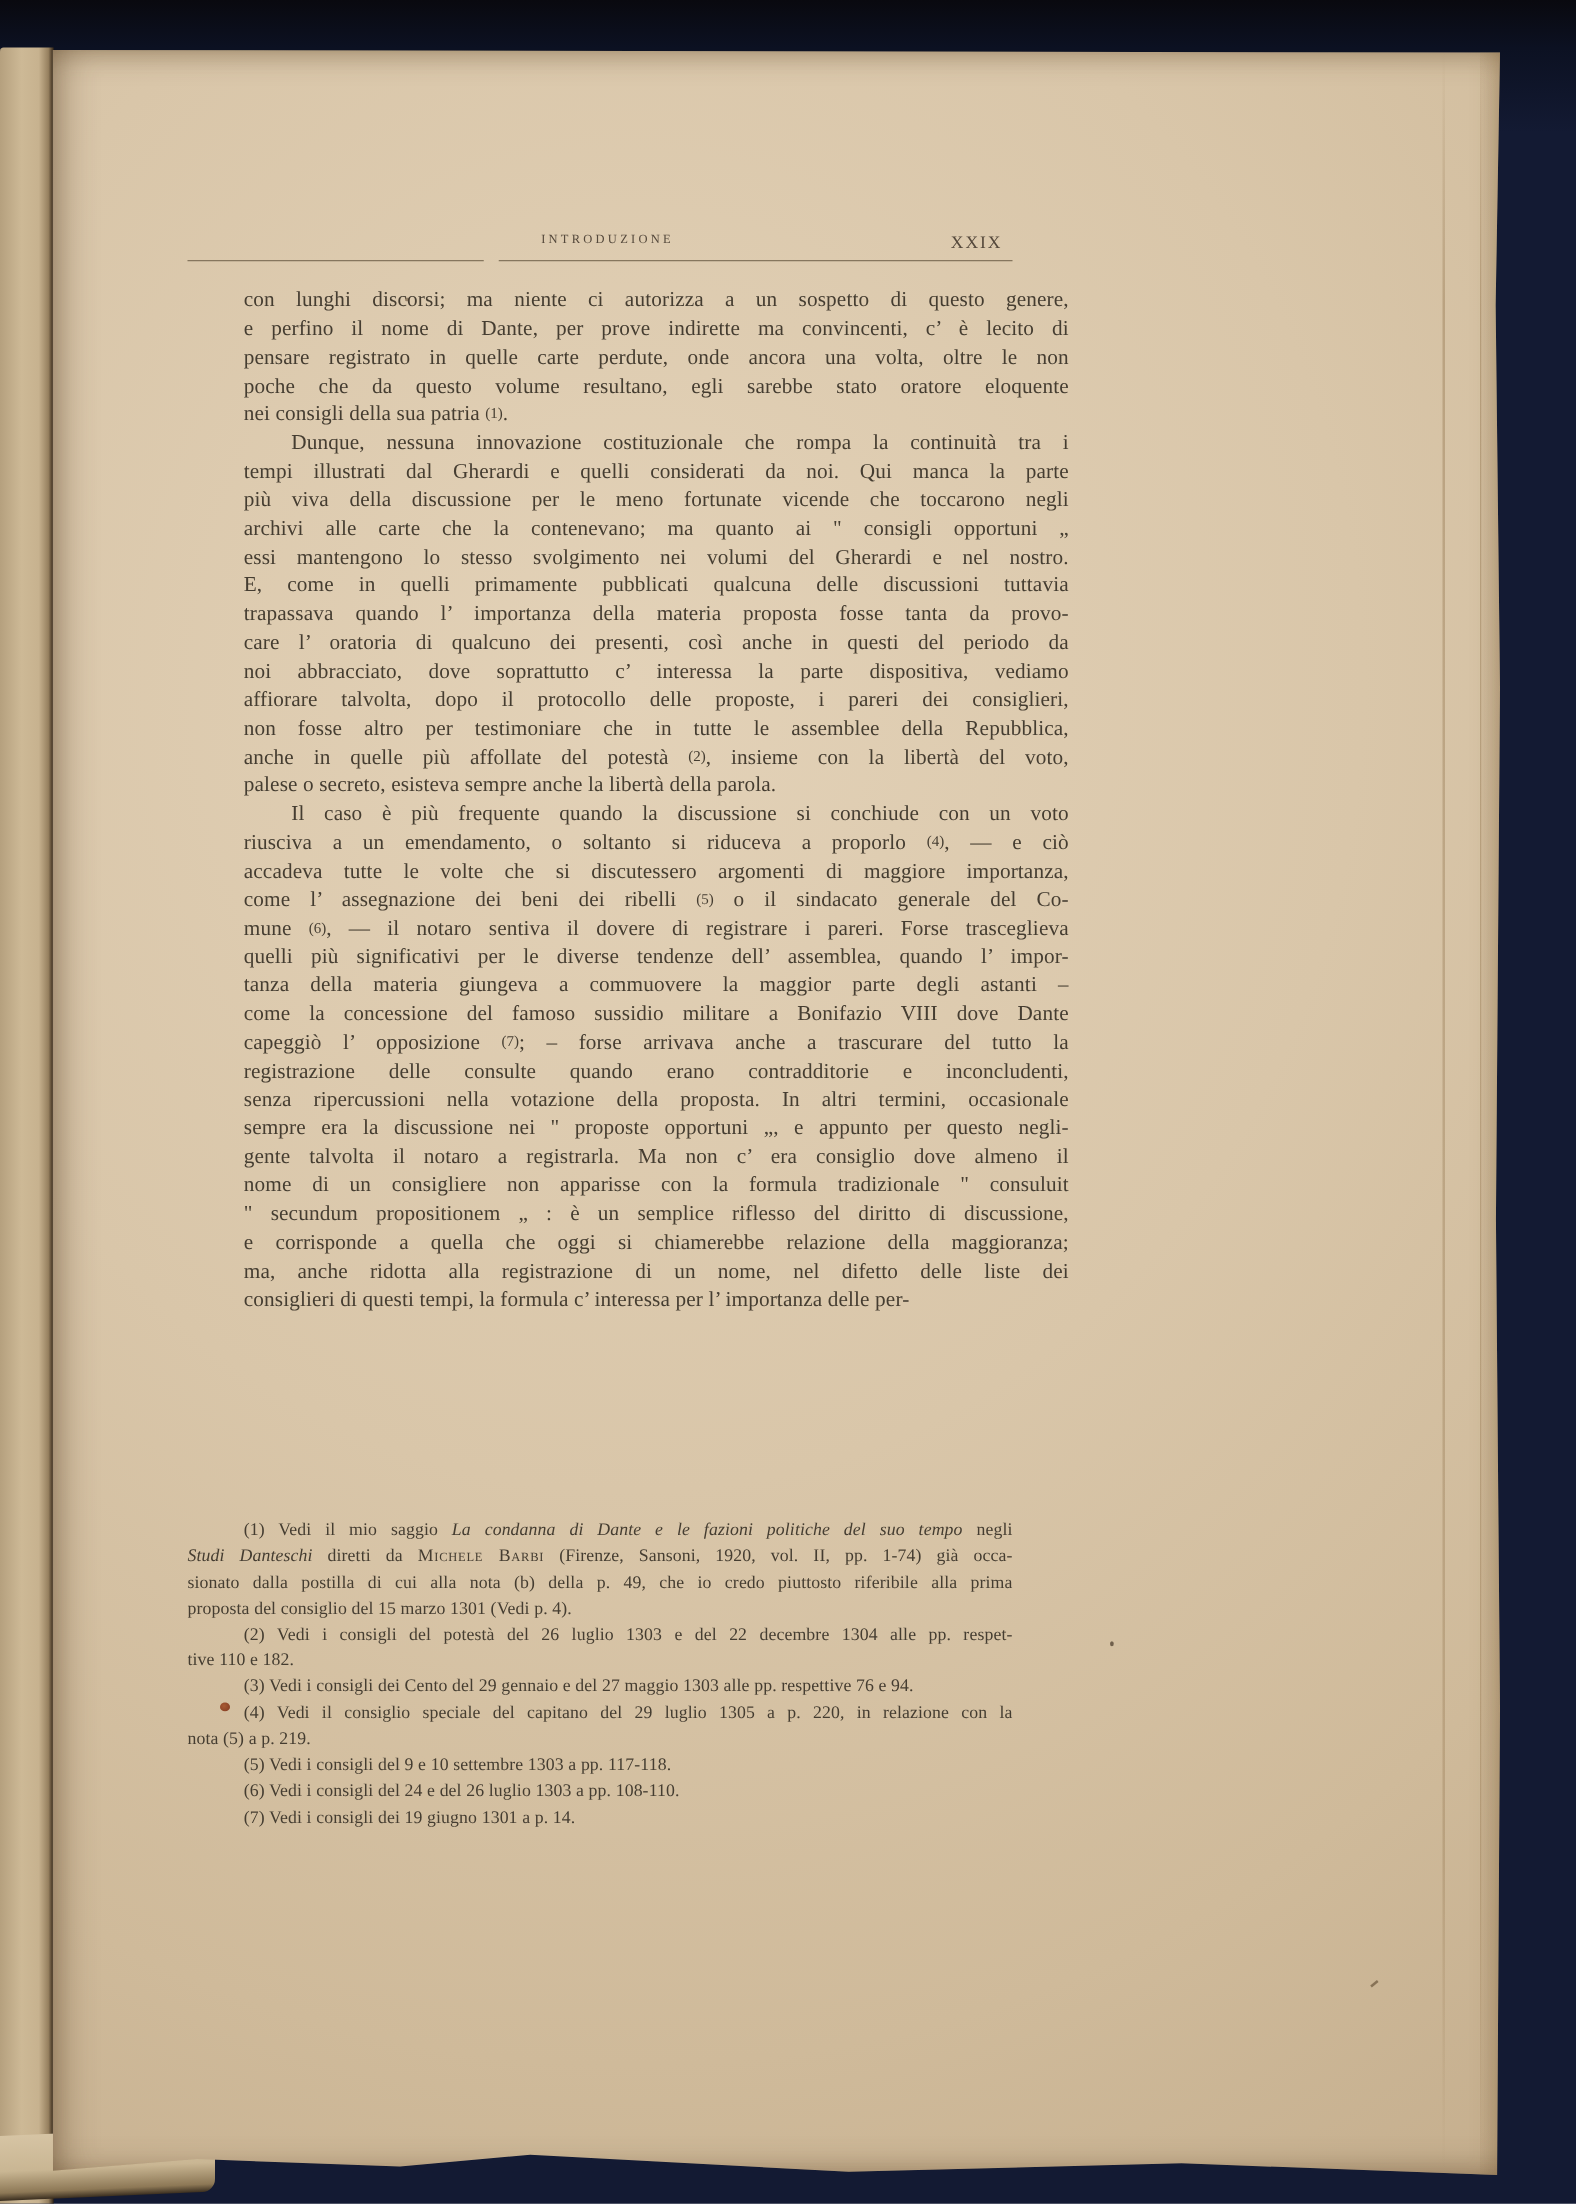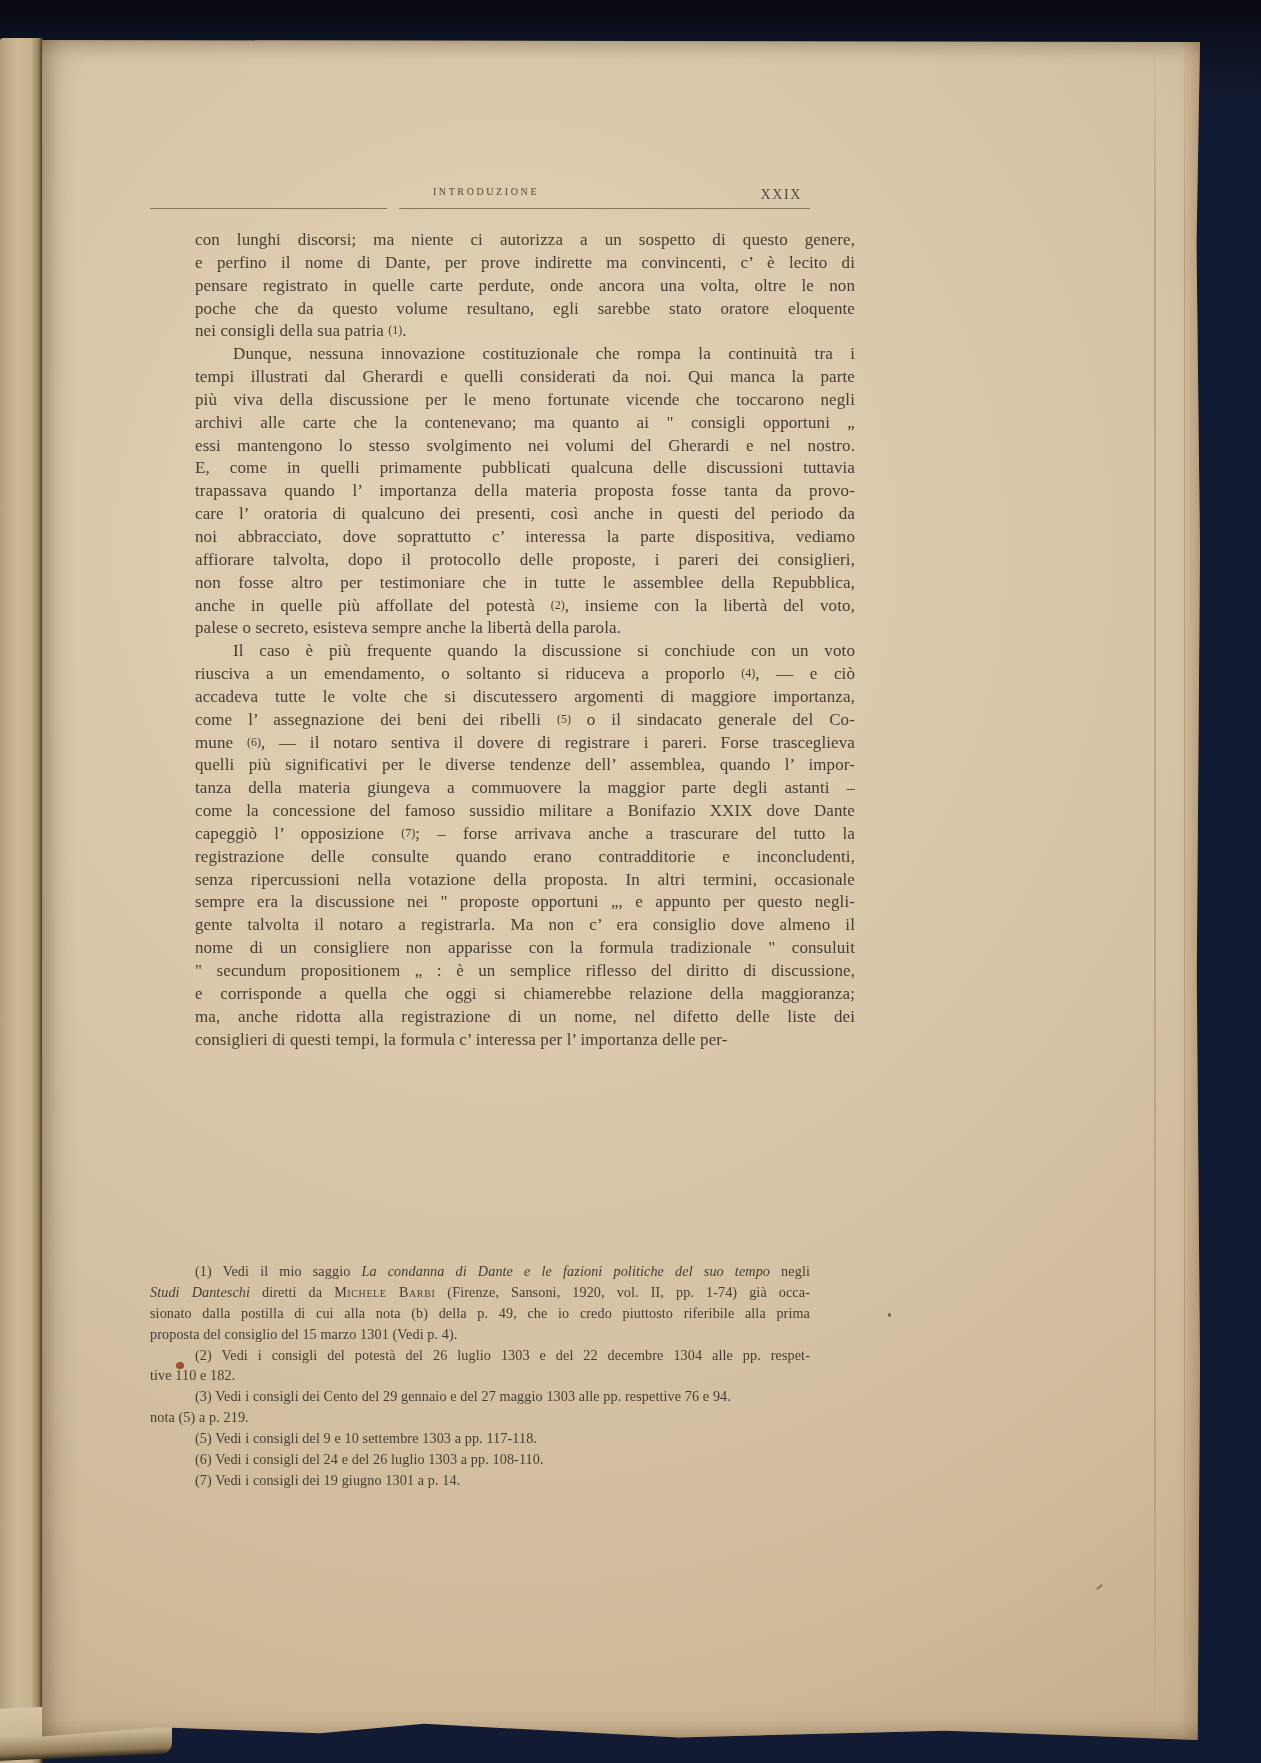--- a/index.html
+++ b/index.html
@@ -51,21 +51,21 @@
   
   .body-text{position:absolute;left:108px;top:189px;width:660px;color:var(--ink);
     font-size:17px;letter-spacing:.1px;margin-left:45px;}
   .line{line-height:22.85px;max-height:22.85px;overflow:hidden;
     text-align:justify;text-align-last:justify;}
   .line.lastline{text-align-last:left;}
   .line.indent{text-indent:38px;}
   .fnref{font-size:12px;position:relative;top:-2px;letter-spacing:0;}
   
   .footnotes{position:absolute;left:108px;top:1174px;width:660px;color:var(--ink);
-    font-size:14.2px;letter-spacing:.1px;margin-top:47px;}
+    font-size:14.2px;letter-spacing:.1px;}
   .fn-line{line-height:20.9px;max-height:20.9px;overflow:hidden;
     text-align:justify;text-align-last:justify;}
   .fn-line.lastline{text-align-last:left;}
   .fn-line.indent{text-indent:45px;}
   .italic{font-style:italic;}
   .smallcaps{font-variant:small-caps;letter-spacing:.6px;}
   
   .ink-dot{position:absolute;left:134px;top:1322px;width:8px;height:7px;border-radius:50%;
     background:radial-gradient(circle at 40% 40%,#a85a33,var(--spot) 70%);}
   .speck1{position:absolute;left:846px;top:1273px;width:3px;height:4px;border-radius:50%;background:rgba(70,55,40,.7);}
@@ -109,41 +109,42 @@
         <div class="line">non fosse altro per testimoniare che in tutte le assemblee della Repubblica,</div>
         <div class="line">anche in quelle più affollate del potestà <span class="fnref">(2)</span>, insieme con la libertà del voto,</div>
         <div class="line lastline">palese o secreto, esisteva sempre anche la libertà della parola.</div>
         <div class="line indent">Il caso è più frequente quando la discussione si conchiude con un voto</div>
         <div class="line">riusciva a un emendamento, o soltanto si riduceva a proporlo <span class="fnref">(4)</span>, — e ciò</div>
         <div class="line">accadeva tutte le volte che si discutessero argomenti di maggiore importanza,</div>
         <div class="line">come l’ assegnazione dei beni dei ribelli <span class="fnref">(5)</span> o il sindacato generale del Co-</div>
         <div class="line">mune <span class="fnref">(6)</span>, — il notaro sentiva il dovere di registrare i pareri. Forse trasceglieva</div>
         <div class="line">quelli più significativi per le diverse tendenze dell’ assemblea, quando l’ impor-</div>
         <div class="line">tanza della materia giungeva a commuovere la maggior parte degli astanti –</div>
-        <div class="line">come la concessione del famoso sussidio militare a Bonifazio XXIX dove Dante</div>
+        <div class="line">come la concessione del famoso sussidio militare a Bonifazio VIII dove Dante</div>
         <div class="line">capeggiò l’ opposizione <span class="fnref">(7)</span>; – forse arrivava anche a trascurare del tutto la</div>
         <div class="line">registrazione delle consulte quando erano contradditorie e inconcludenti,</div>
         <div class="line">senza ripercussioni nella votazione della proposta. In altri termini, occasionale</div>
         <div class="line">sempre era la discussione nei " proposte opportuni „, e appunto per questo negli-</div>
         <div class="line">gente talvolta il notaro a registrarla. Ma non c’ era consiglio dove almeno il</div>
         <div class="line">nome di un consigliere non apparisse con la formula tradizionale " consuluit</div>
         <div class="line">" secundum propositionem „ : è un semplice riflesso del diritto di discussione,</div>
         <div class="line">e corrisponde a quella che oggi si chiamerebbe relazione della maggioranza;</div>
         <div class="line">ma, anche ridotta alla registrazione di un nome, nel difetto delle liste dei</div>
         <div class="line lastline">consiglieri di questi tempi, la formula c’ interessa per l’ importanza delle per-</div>
       </main>
 
     <section class="footnotes">
         <div class="fn-line indent"><span>(1) Vedi il mio saggio </span><span class="italic">La condanna di Dante e le fazioni politiche del suo tempo</span><span> negli</span></div>
         <div class="fn-line"><span class="italic">Studi Danteschi</span><span> diretti da </span><span class="smallcaps">Michele Barbi</span><span> (Firenze, Sansoni, 1920, vol. II, pp. 1-74) già occa-</span></div>
         <div class="fn-line"><span>sionato dalla postilla di cui alla nota (b) della p. 49, che io credo piuttosto riferibile alla prima</span></div>
         <div class="fn-line lastline"><span>proposta del consiglio del 15 marzo 1301 (Vedi p. 4).</span></div>
         <div class="fn-line indent"><span>(2) Vedi i consigli del potestà del 26 luglio 1303 e del 22 decembre 1304 alle pp. respet-</span></div>
         <div class="fn-line lastline"><span>tive 110 e 182.</span></div>
         <div class="fn-line indent lastline"><span>(3) Vedi i consigli dei Cento del 29 gennaio e del 27 maggio 1303 alle pp. respettive 76 e 94.</span></div>
+        <div class="fn-line indent"><span>(4) Vedi il consiglio speciale del capitano del 29 luglio 1305 a p. 220, in relazione con la</span></div>
         <div class="fn-line lastline"><span>nota (5) a p. 219.</span></div>
         <div class="fn-line indent lastline"><span>(5) Vedi i consigli del 9 e 10 settembre 1303 a pp. 117-118.</span></div>
         <div class="fn-line indent lastline"><span>(6) Vedi i consigli del 24 e del 26 luglio 1303 a pp. 108-110.</span></div>
         <div class="fn-line indent lastline"><span>(7) Vedi i consigli dei 19 giugno 1301 a p. 14.</span></div>
       </section>
 
     <div class="ink-dot"></div>
     <div class="speck1"></div>
     <div class="speck2"></div>
     <div class="speck3"></div>

